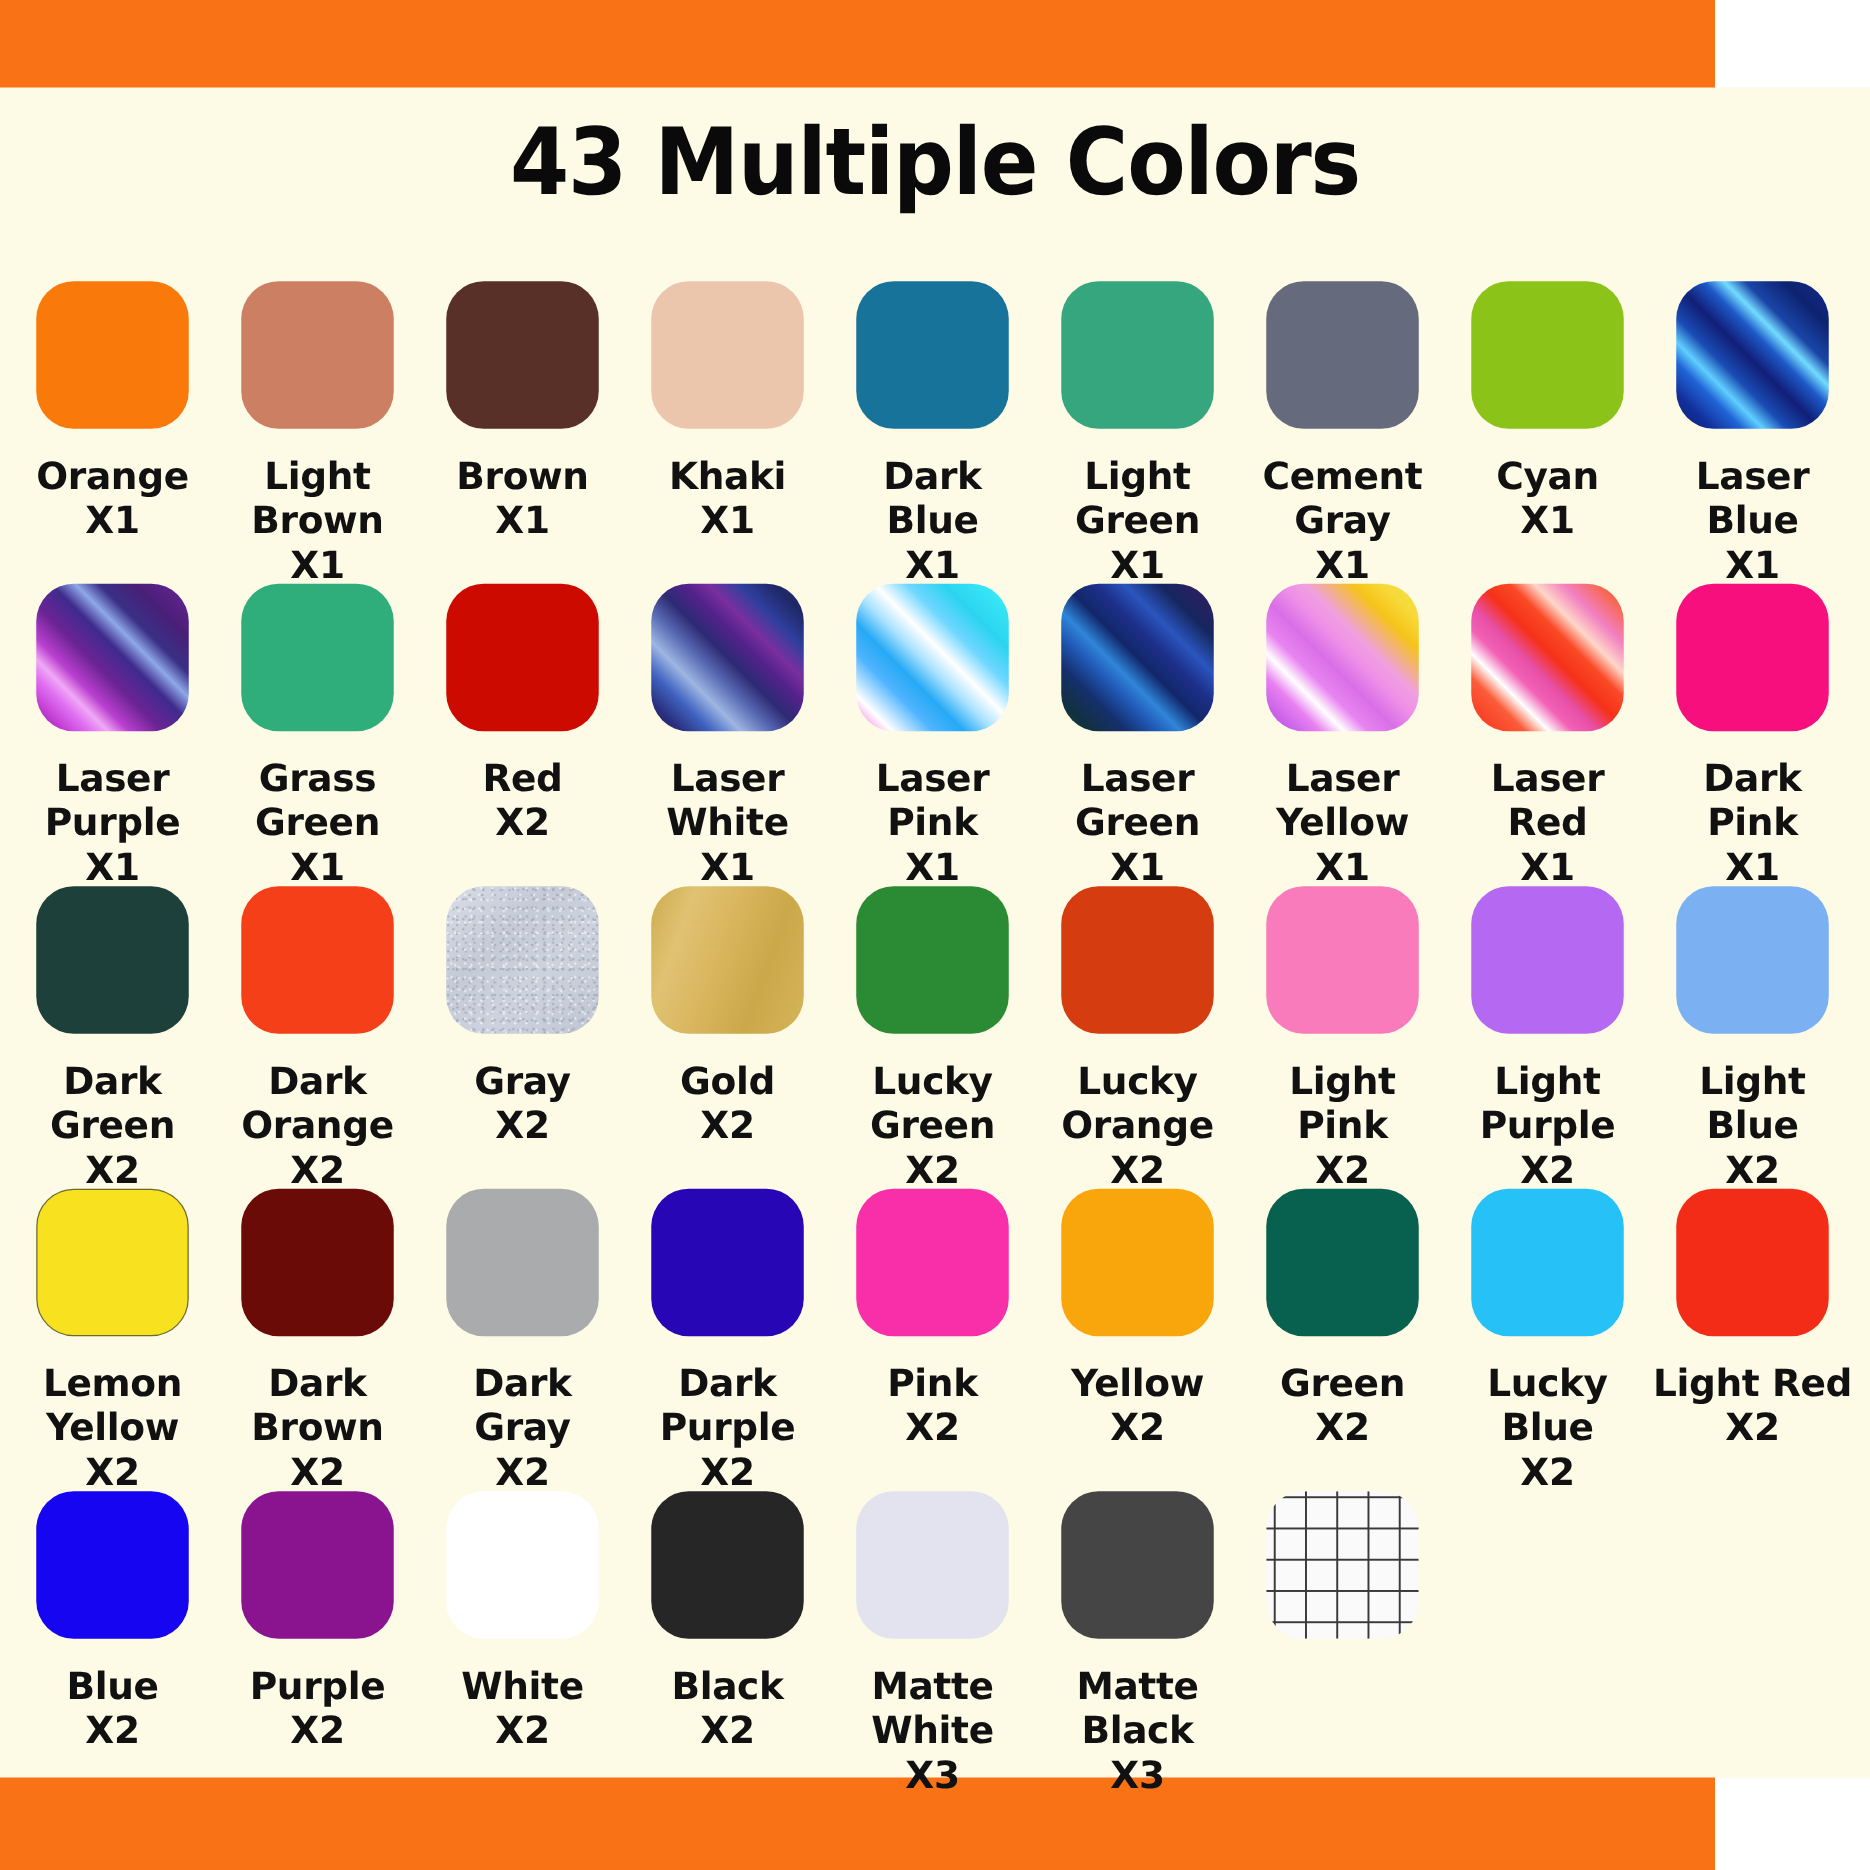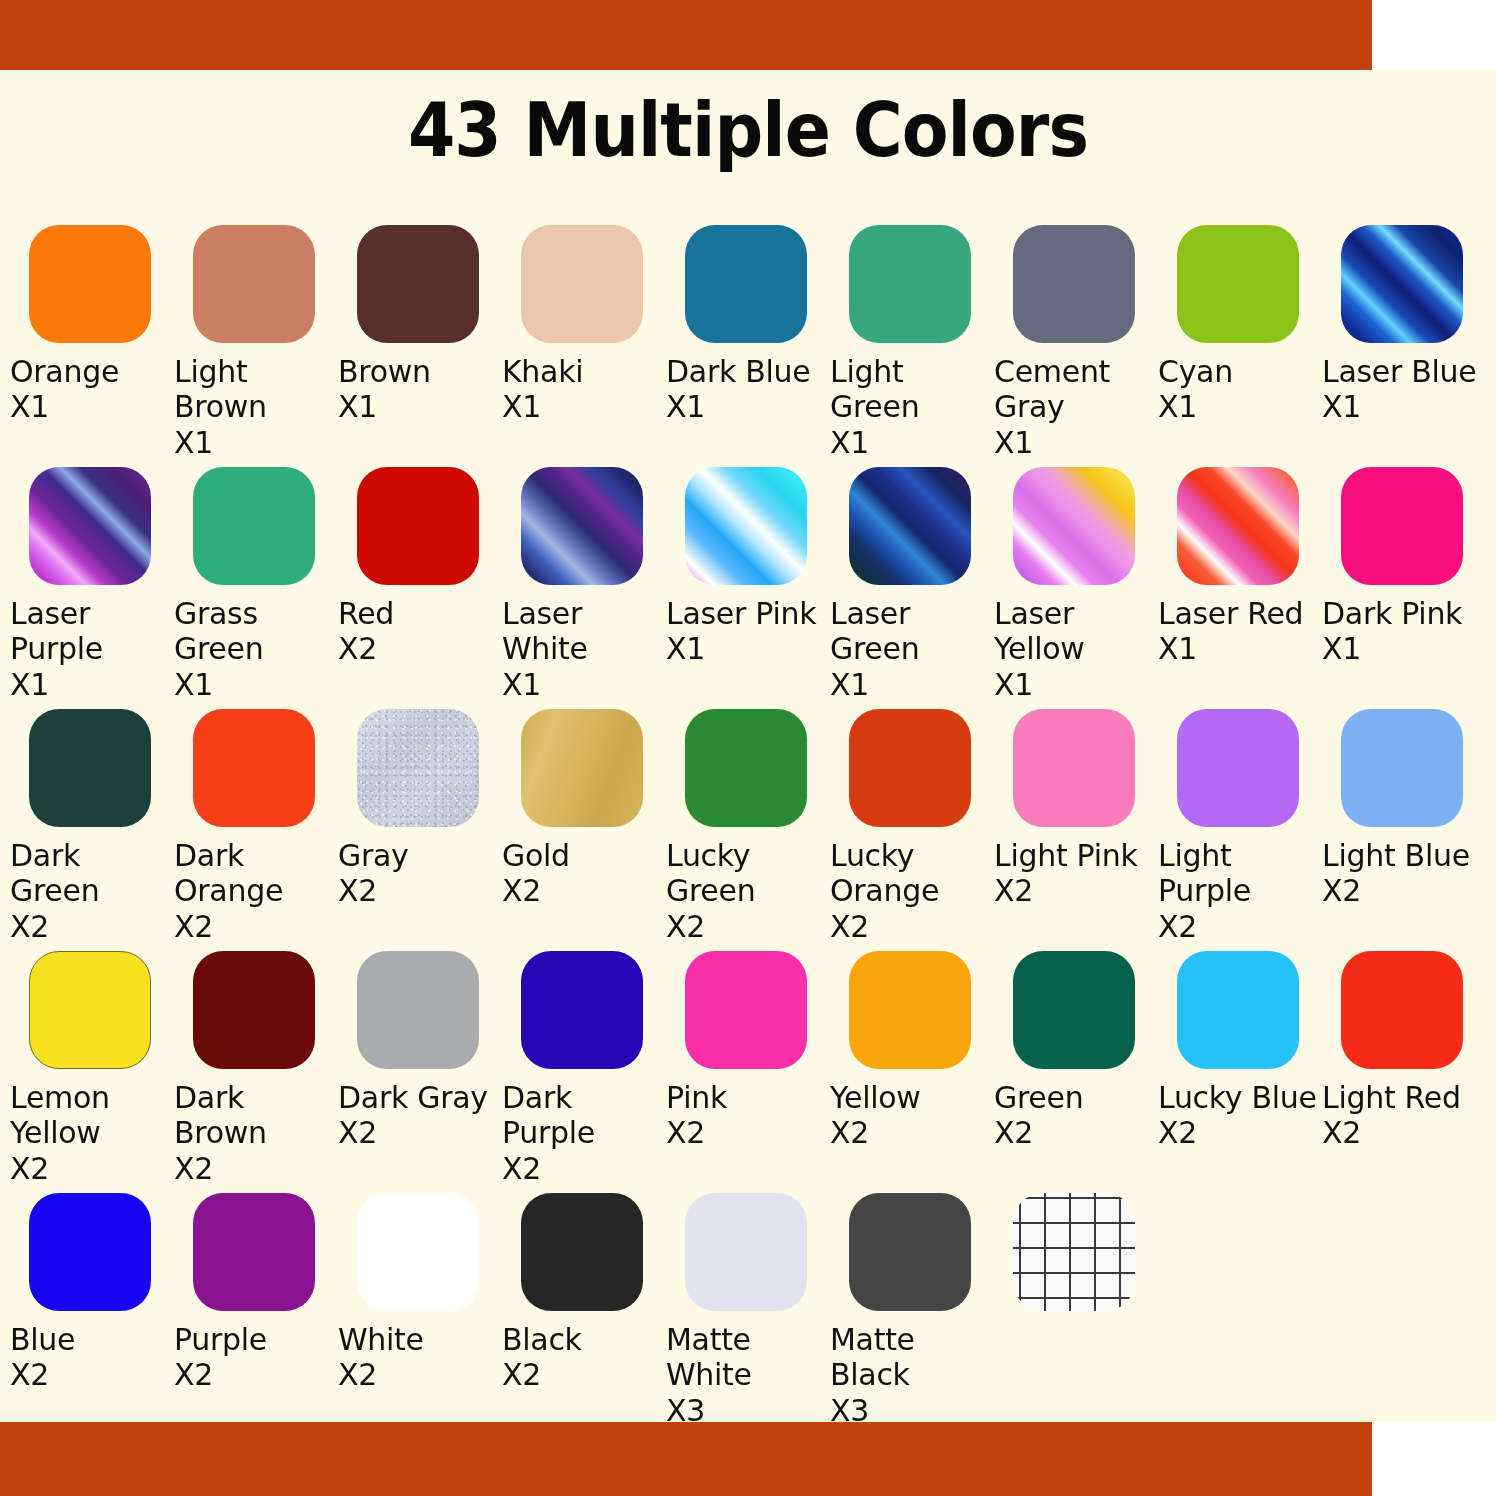--- a/index.html
+++ b/index.html
@@ -11,21 +11,21 @@
     width: 1496px;
     height: 1496px;
     font-family: "Liberation Sans", sans-serif;
     overflow: hidden;
   }
 
   #page {
     position: relative;
     width: 1372px;
     height: 1496px;
-    background: #c2410c;
+    background: #f97316;
   }
 
   #canvas {
     position: absolute;
     left: 0;
     top: 70px;
     width: 1496px;
     height: 1352px;
     background: #FDFAE6;
   }
@@ -98,28 +98,28 @@
     position: absolute;
     inset: 0;
     background-image:
       linear-gradient(to right, #3a3a3a 1.6px, transparent 1.6px),
       linear-gradient(to bottom, #3a3a3a 1.6px, transparent 1.6px);
     background-size: 25px 25px;
     background-position: 6px 4px;
   }
 
   .label {
-    margin-top: 11px;
+    margin-top: 21px;
     width: 160px;
-    text-align: left;
+    text-align: center;
     font-family: "DejaVu Sans", "Liberation Sans", sans-serif;
     font-size: 30px;
     line-height: 1.18;
     color: #111111;
-    font-weight: 400;
+    font-weight: 700;
     letter-spacing: -0.3px;
   }
 
   .qty {
     display: block;
     font-family: "DejaVu Sans", "Liberation Sans", sans-serif;
     font-size: 30px;
     line-height: 1.18;
     color: #111111;
   }

